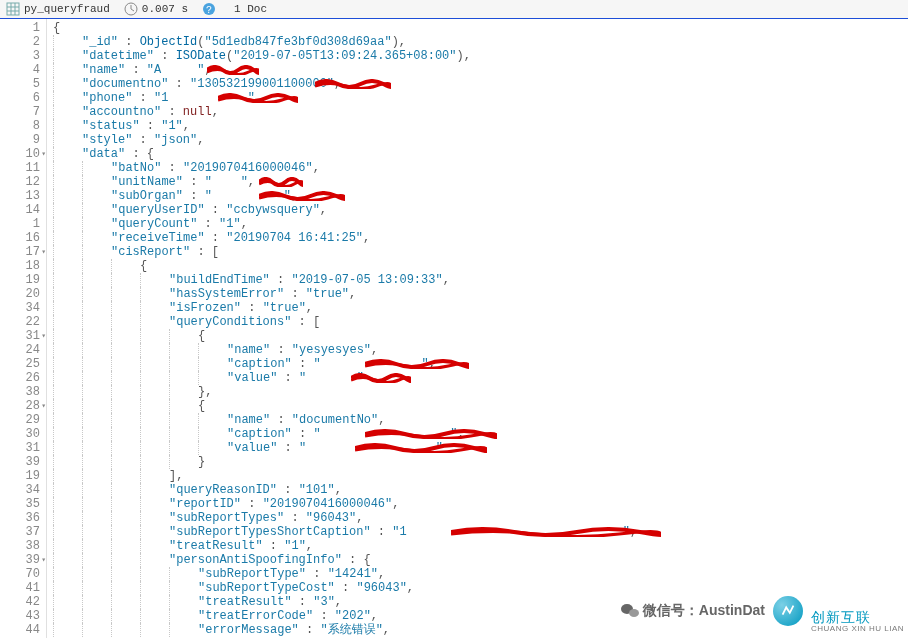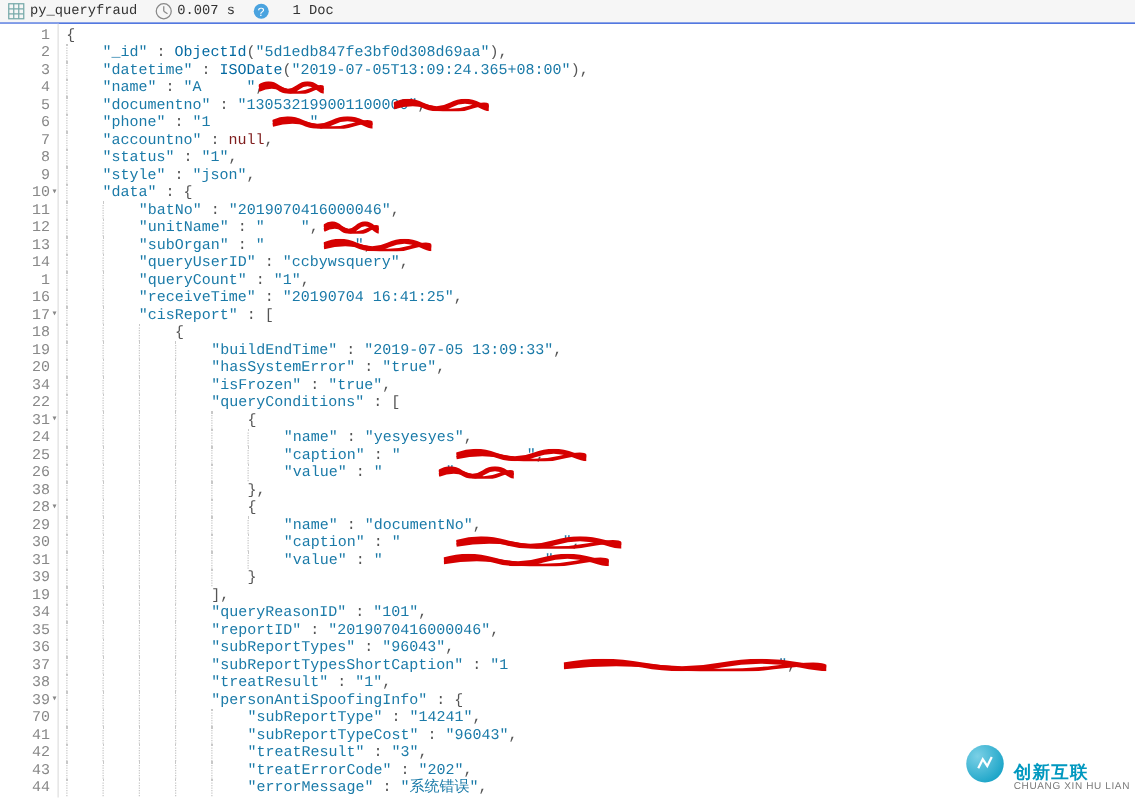--- a/index.html
+++ b/index.html
@@ -32,21 +32,21 @@
     font-weight:600;}
   .wechat .bubble{position:relative;width:18px;height:14px;margin-right:4px;}
   .wechat .bubble::before,.wechat .bubble::after{content:"";position:absolute;
     border-radius:50%;background:#666;}
   .wechat .bubble::before{width:12px;height:10px;left:0;top:0;}
   .wechat .bubble::after{width:10px;height:8px;left:8px;top:5px;background:#999;}
   .cxhl-logo{width:30px;height:30px;border-radius:50%;
     background:radial-gradient(circle at 30% 30%,#7bd0e6,#0098bf);
     display:flex;align-items:center;justify-content:center;color:#fff;}
   .cxhl-text{display:flex;flex-direction:column;line-height:12px;}
-  .cxhl-text .big{color:#0098bf;font-size:14px;font-weight:700;letter-spacing:1px;margin-top:24px;}
+  .cxhl-text .big{color:#0098bf;font-size:14px;font-weight:400;letter-spacing:1px;margin-top:24px;}
   .cxhl-text .small{color:#7a7a7a;font-size:8px;letter-spacing:0.5px;}
 </style>
 </head>
 <body>
 
 <div class="toolbar">
   <div class="tb-item">
     <span class="icon">
       <svg viewBox="0 0 14 14">
           <rect x="1" y="1" width="12" height="12" fill="none" stroke="#7aa" stroke-width="1"></rect>
@@ -154,20 +154,24 @@
     <path d="M0 7 Q 26.400000000000002 2 52.800000000000004 7 T 105.60000000000001 7 T 132 7" stroke="#d50000" stroke-width="3" fill="none"></path>
   </svg></div></div><div class="row"><span class="guide"></span><span class="guide"></span><span class="guide"></span><span class="guide"></span><span class="guide"></span><span class="guide"></span><span class="k">"value"</span><span class="p"> : </span><span class="v">"                  "</span><span class="p"></span><div class="redact" style="left: 302px; width: 132px; top: 2px;"><svg viewBox="0 0 132 10" preserveAspectRatio="none">
     <path d="M0 5 Q 19.8 -1 39.6 5 T 79.2 5 T 118.8 5 T 132 5" stroke="#d50000" stroke-width="4" fill="none"></path>
     <path d="M0 7 Q 26.400000000000002 2 52.800000000000004 7 T 105.60000000000001 7 T 132 7" stroke="#d50000" stroke-width="3" fill="none"></path>
   </svg></div></div><div class="row"><span class="guide"></span><span class="guide"></span><span class="guide"></span><span class="guide"></span><span class="guide"></span><span class="p">}</span></div><div class="row"><span class="guide"></span><span class="guide"></span><span class="guide"></span><span class="guide"></span><span class="p">],</span></div><div class="row"><span class="guide"></span><span class="guide"></span><span class="guide"></span><span class="guide"></span><span class="k">"queryReasonID"</span><span class="p"> : </span><span class="v">"101"</span><span class="p">,</span></div><div class="row"><span class="guide"></span><span class="guide"></span><span class="guide"></span><span class="guide"></span><span class="k">"reportID"</span><span class="p"> : </span><span class="v">"2019070416000046"</span><span class="p">,</span></div><div class="row"><span class="guide"></span><span class="guide"></span><span class="guide"></span><span class="guide"></span><span class="k">"subReportTypes"</span><span class="p"> : </span><span class="v">"96043"</span><span class="p">,</span></div><div class="row"><span class="guide"></span><span class="guide"></span><span class="guide"></span><span class="guide"></span><span class="k">"subReportTypesShortCaption"</span><span class="p"> : </span><span class="v">"1                              "</span><span class="p">,</span><div class="redact" style="left: 398px; width: 210px; top: 2px;"><svg viewBox="0 0 210 10" preserveAspectRatio="none">
     <path d="M0 5 Q 31.5 -1 63 5 T 126 5 T 189 5 T 210 5" stroke="#d50000" stroke-width="4" fill="none"></path>
     <path d="M0 7 Q 42 2 84 7 T 168 7 T 210 7" stroke="#d50000" stroke-width="3" fill="none"></path>
   </svg></div></div><div class="row"><span class="guide"></span><span class="guide"></span><span class="guide"></span><span class="guide"></span><span class="k">"treatResult"</span><span class="p"> : </span><span class="v">"1"</span><span class="p">,</span></div><div class="row"><span class="guide"></span><span class="guide"></span><span class="guide"></span><span class="guide"></span><span class="k">"personAntiSpoofingInfo"</span><span class="p"> : {</span></div><div class="row"><span class="guide"></span><span class="guide"></span><span class="guide"></span><span class="guide"></span><span class="guide"></span><span class="k">"subReportType"</span><span class="p"> : </span><span class="v">"14241"</span><span class="p">,</span></div><div class="row"><span class="guide"></span><span class="guide"></span><span class="guide"></span><span class="guide"></span><span class="guide"></span><span class="k">"subReportTypeCost"</span><span class="p"> : </span><span class="v">"96043"</span><span class="p">,</span></div><div class="row"><span class="guide"></span><span class="guide"></span><span class="guide"></span><span class="guide"></span><span class="guide"></span><span class="k">"treatResult"</span><span class="p"> : </span><span class="v">"3"</span><span class="p">,</span></div><div class="row"><span class="guide"></span><span class="guide"></span><span class="guide"></span><span class="guide"></span><span class="guide"></span><span class="k">"treatErrorCode"</span><span class="p"> : </span><span class="v">"202"</span><span class="p">,</span></div><div class="row"><span class="guide"></span><span class="guide"></span><span class="guide"></span><span class="guide"></span><span class="guide"></span><span class="k">"errorMessage"</span><span class="p"> : </span><span class="v">"系统错误"</span><span class="p">,</span></div></div>
 
   <div class="overlay-brand">
+    <div class="wechat">
+      <div class="bubble"></div>
+      <span>微信号：AustinDat</span>
+    </div>
     <div class="cxhl-logo">
       <svg viewBox="0 0 20 20" width="18" height="18">
           <path d="M4 14 L8 6 L12 12 L16 4" fill="none" stroke="#fff" stroke-width="2"></path>
         </svg>
     </div>
     <div class="cxhl-text">
       <span class="big">创新互联</span>
       <span class="small">CHUANG XIN HU LIAN</span>
     </div>
   </div>

